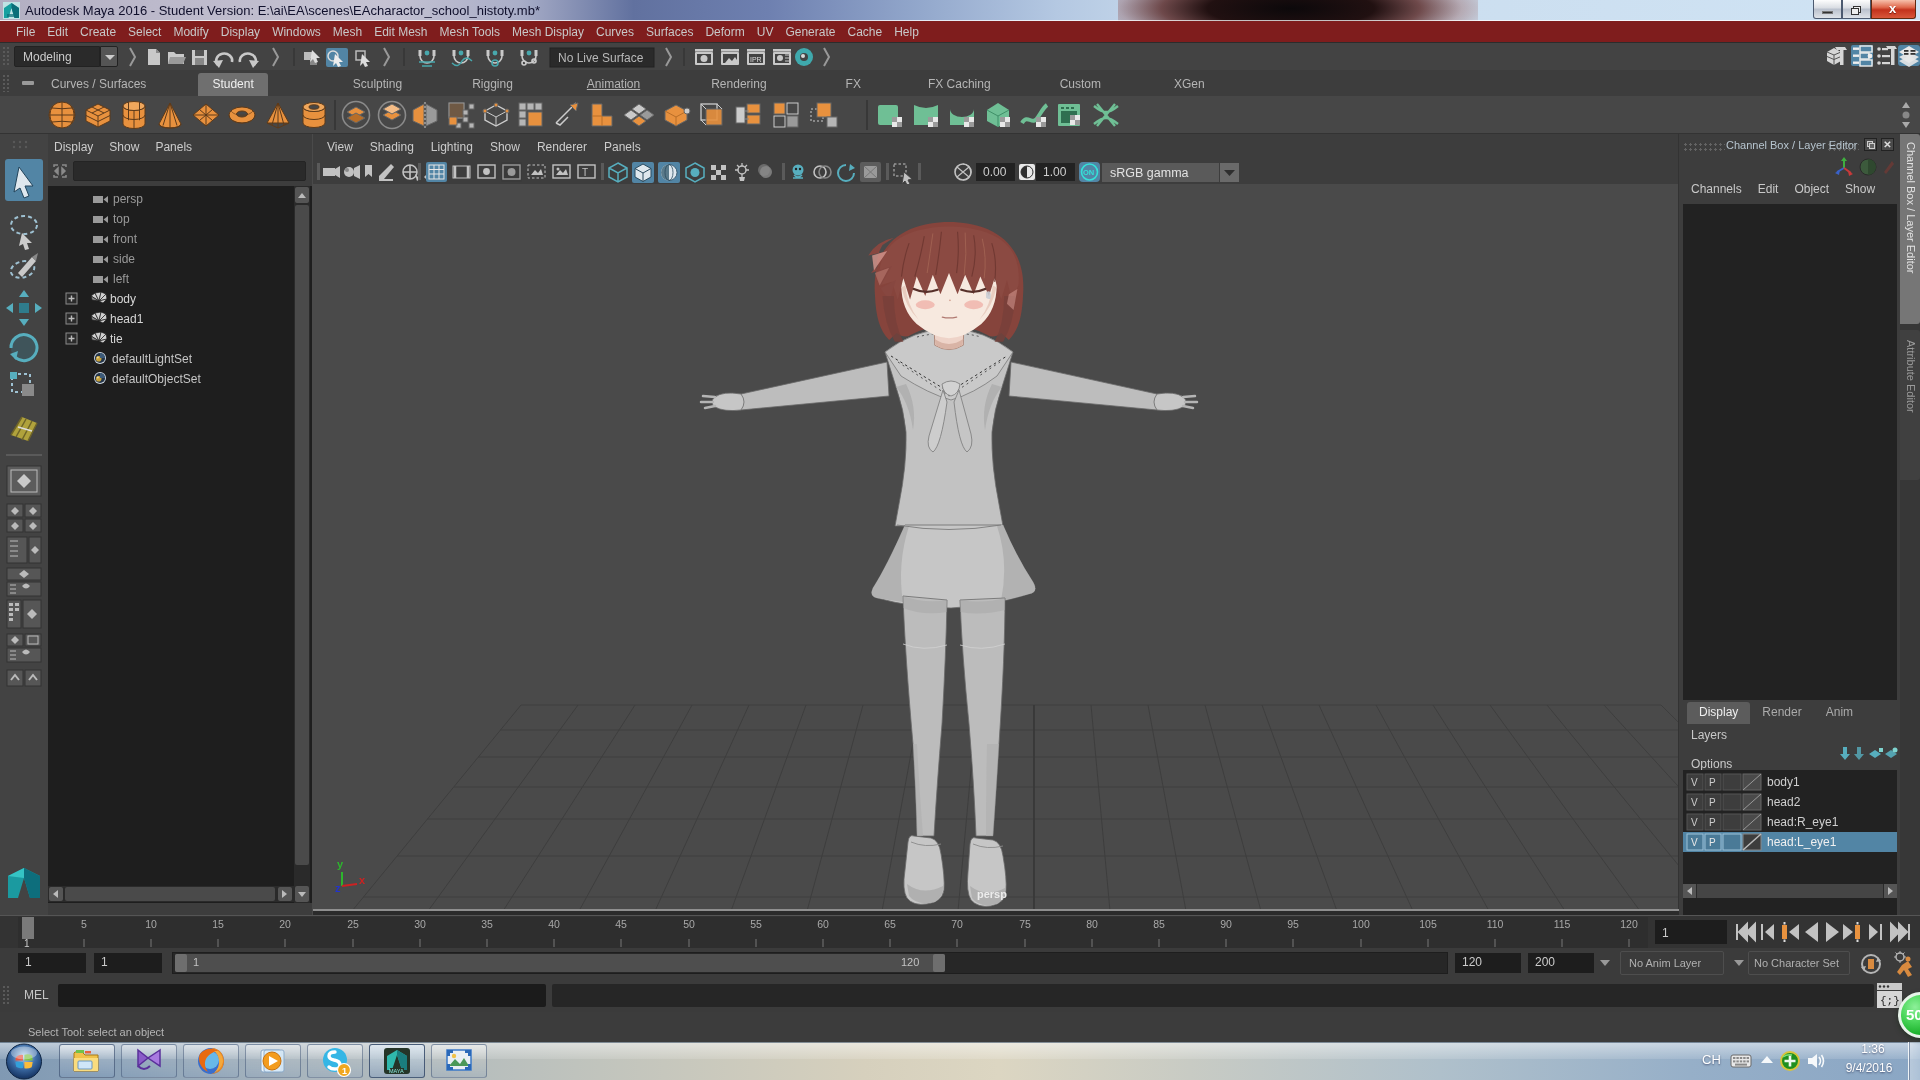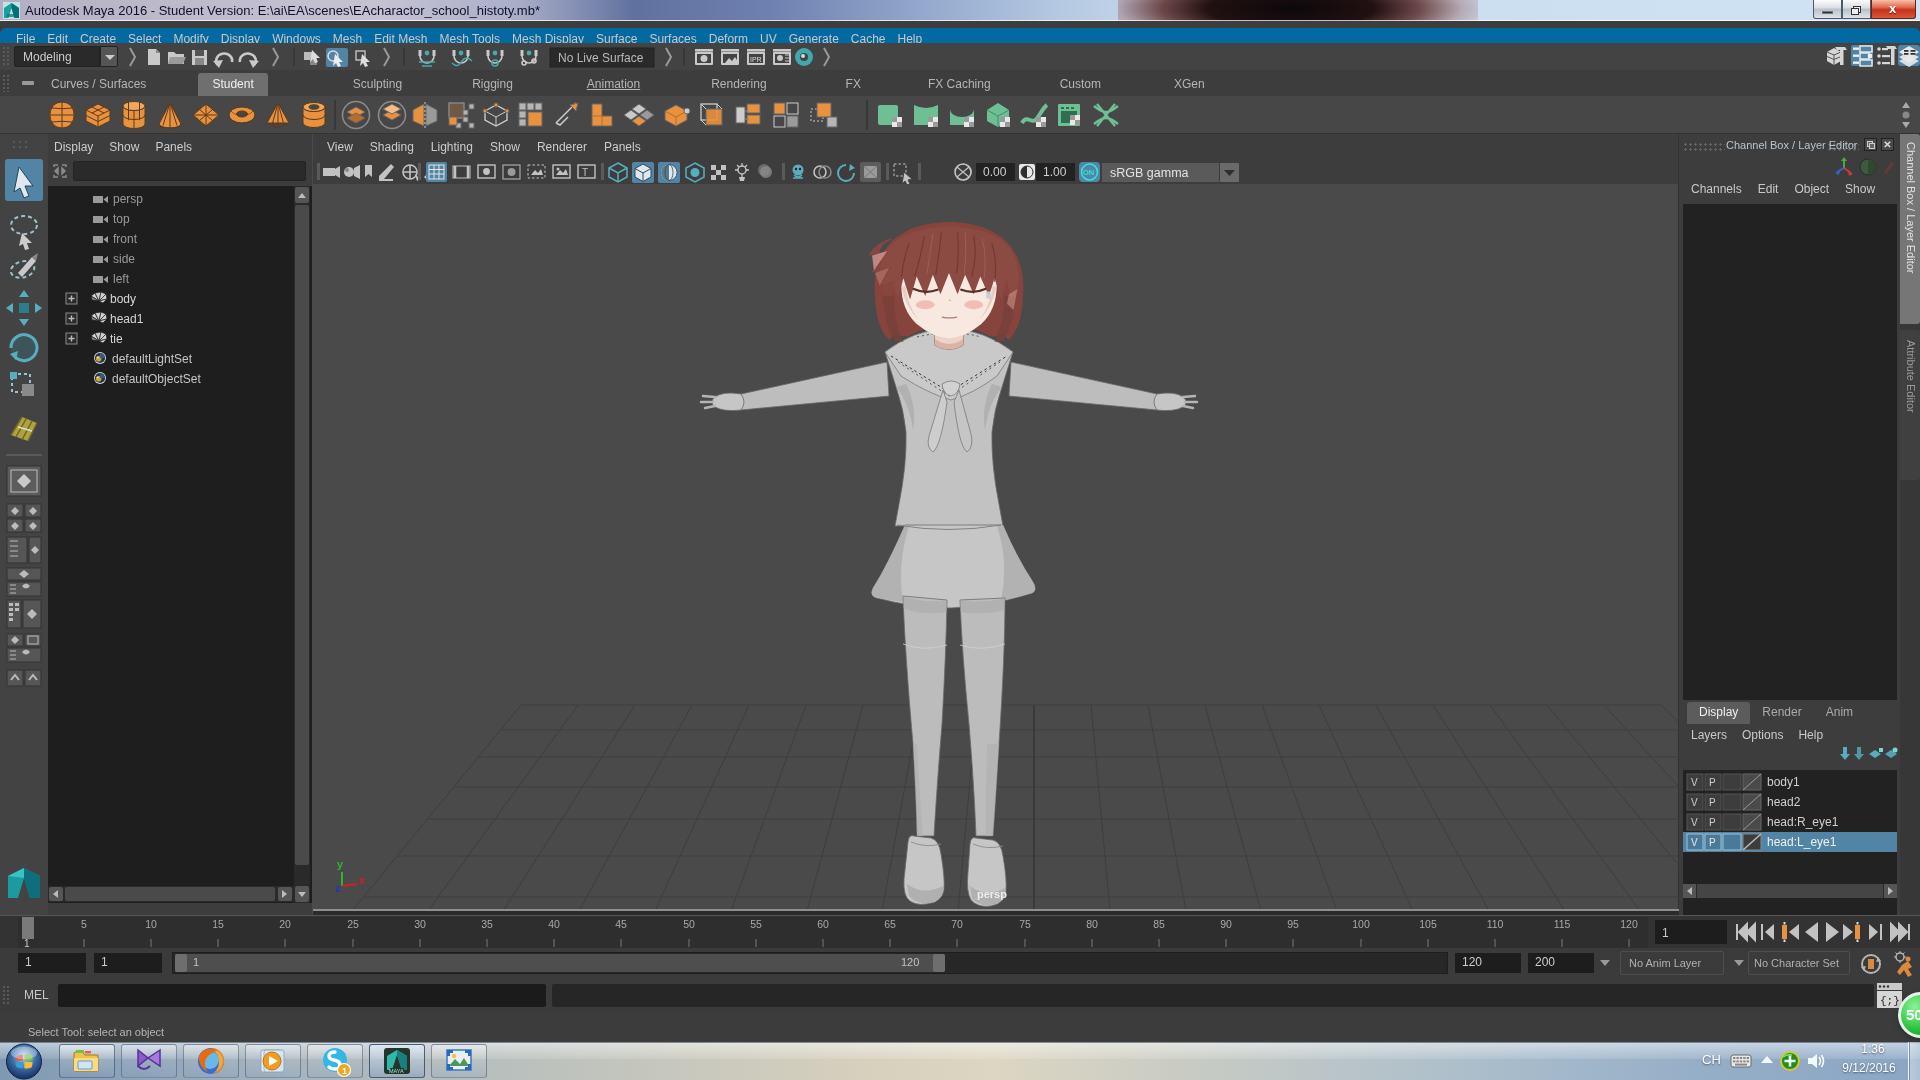--- a/index.html
+++ b/index.html
@@ -32,34 +32,34 @@
   </div>
   <div class="abs" style="left:1842px;top:0px;width:29px;height:19px;background:linear-gradient(#fdfdfd,#d8dce2 45%,#b9c0cc 50%,#dfe3e8);border:1px solid #4c5a70;border-top:none;">
     <div class="abs" style="left:10px;top:6px;width:8px;height:7px;border:1px solid #333;background:#eee;"></div>
     <div class="abs" style="left:8px;top:8px;width:8px;height:7px;border:1px solid #333;background:#eee;"></div>
   </div>
   <div class="abs" style="left:1871px;top:0px;width:45px;height:19px;background:linear-gradient(#f7c0ab,#e06a4e 40%,#c3321c 55%,#d8573b);border:1px solid #63280f;border-top:none;border-radius:0 0 3px 0;color:#fff;">
     <div class="abs" style="left:17px;top:1px;font-size:13px;font-weight:bold;color:#fff;text-shadow:0 1px 1px #7a1d10;">x</div>
   </div>
 </div>
 
-<div class="abs" id="menubar" style="left:0;top:28px;width:1920px;height:22px;background:#0369a1;border-bottom:1px solid #2c2c2c;border-radius:6px;">
+<div class="abs" id="menubar" style="left:0;top:21px;width:1920px;height:22px;background:#7f1d1d;border-bottom:1px solid #2c2c2c;">
   <div class="abs txt" id="mainmenus" style="left:16px;top:4px;display:flex;gap:12px;color:#c8c8c8;">
     <span>File</span>
         <span>Edit</span>
         <span>Create</span>
         <span>Select</span>
         <span>Modify</span>
         <span>Display</span>
         <span>Windows</span>
         <span>Mesh</span>
         <span>Edit Mesh</span>
         <span>Mesh Tools</span>
         <span>Mesh Display</span>
-        <span>Surface</span>
+        <span>Curves</span>
         <span>Surfaces</span>
         <span>Deform</span>
         <span>UV</span>
         <span>Generate</span>
         <span>Cache</span>
         <span>Help</span>
   </div>
 </div>
 
 <div class="abs" id="statusline" style="left:0;top:43px;width:1920px;height:27px;background:#434343;">
@@ -927,21 +927,21 @@
           <span>Show</span>
         </div>
 
     <div class="abs" style="left:4px;top:70px;width:214px;height:496px;background:#222222;"></div>
 
     <div class="abs" style="left:8px;top:568px;display:flex;height:22px;font-size:12px;">
       <div style="background:#5c5c5c;color:#eee;padding:3px 12px 0 12px;border-radius:3px 3px 0 0;">Display</div>
       <div style="color:#aaa;padding:3px 12px 0 12px;">Render</div>
       <div style="color:#aaa;padding:3px 12px 0 12px;">Anim</div>
     </div>
-    <div class="abs" style="left:12px;top:594px;display:flex;gap:15px;font-size:12px;color:#c9c9c9;">
+    <div class="abs" style="left:12px;top:594px;display:flex;gap:15px;font-size:12px;color:#c9c9c9;flex-direction:column;">
           <span>Layers</span>
           <span>Options</span>
           <span>Help</span>
         </div>
 
     <svg class="abs" style="left:160px;top:612px" width="60 " height="18" viewBox="0 0 60 18">
       <g fill="#57aebe">
             <path d="M6 2 l5 6 h-3 v7 h-4 v-7 h-3 Z" transform="rotate(180 6 8)"></path>
             <path d="M20 2 l5 6 h-3 v7 h-4 v-7 h-3 Z" transform="rotate(180 20 8)" opacity="0.8"></path>
             <path d="M36 4 l6 4 l-6 4 l-6 -4 Z"></path>
@@ -1249,17 +1249,17 @@
   <svg class="abs" style="left:1780px;top:9px" width="20" height="20" viewBox="0 0 20 20">
     <circle cx="10" cy="10" r="9" fill="#1f8f1f" stroke="#d8c43a" stroke-width="2"></circle>
     <path d="M10 4.5 V15.5 M4.5 10 H15.5" stroke="#eef8ee" stroke-width="2.6"></path>
     <path d="M3 6 Q7 3 12 4" stroke="#7adf7a" stroke-width="1.5" fill="none"></path>
   </svg>
   <svg class="abs" style="left:1806px;top:10px" width="20" height="18" viewBox="0 0 20 18">
     <path d="M2 6 L6 6 L11 2 L11 16 L6 12 L2 12 Z" fill="#f5f8fa"></path>
     <path d="M13 5 Q16 9 13 13 M15.5 3 Q19.5 9 15.5 15" stroke="#f5f8fa" stroke-width="1.6" fill="none"></path>
   </svg>
   <div class="abs" style="left:1843px;top:0;width:60px;height:15px;font-size:12px;color:#ffffff;text-align:center;text-shadow:0 1px 2px rgba(0,0,40,0.5);">1:36</div>
-  <div class="abs" style="left:1830px;top:19px;width:78px;height:15px;font-size:12px;color:#ffffff;text-align:center;text-shadow:0 1px 2px rgba(0,0,40,0.5);">9/12/2016</div>
+  <div class="abs" style="left:1830px;top:19px;width:78px;height:15px;font-size:12px;color:#ffffff;text-align:center;text-shadow:0 1px 2px rgba(0,0,40,0.5);">9/4/2016</div>
   <div class="abs" style="left:1908px;top:0;width:12px;height:38px;background:linear-gradient(90deg,rgba(255,255,255,0.4),rgba(200,215,230,0.55));border-left:1px solid rgba(255,255,255,0.8);box-shadow:inset 1px 0 0 rgba(80,100,130,0.6);"></div>
 </div>
 
 </div>
 
 </body></html>

